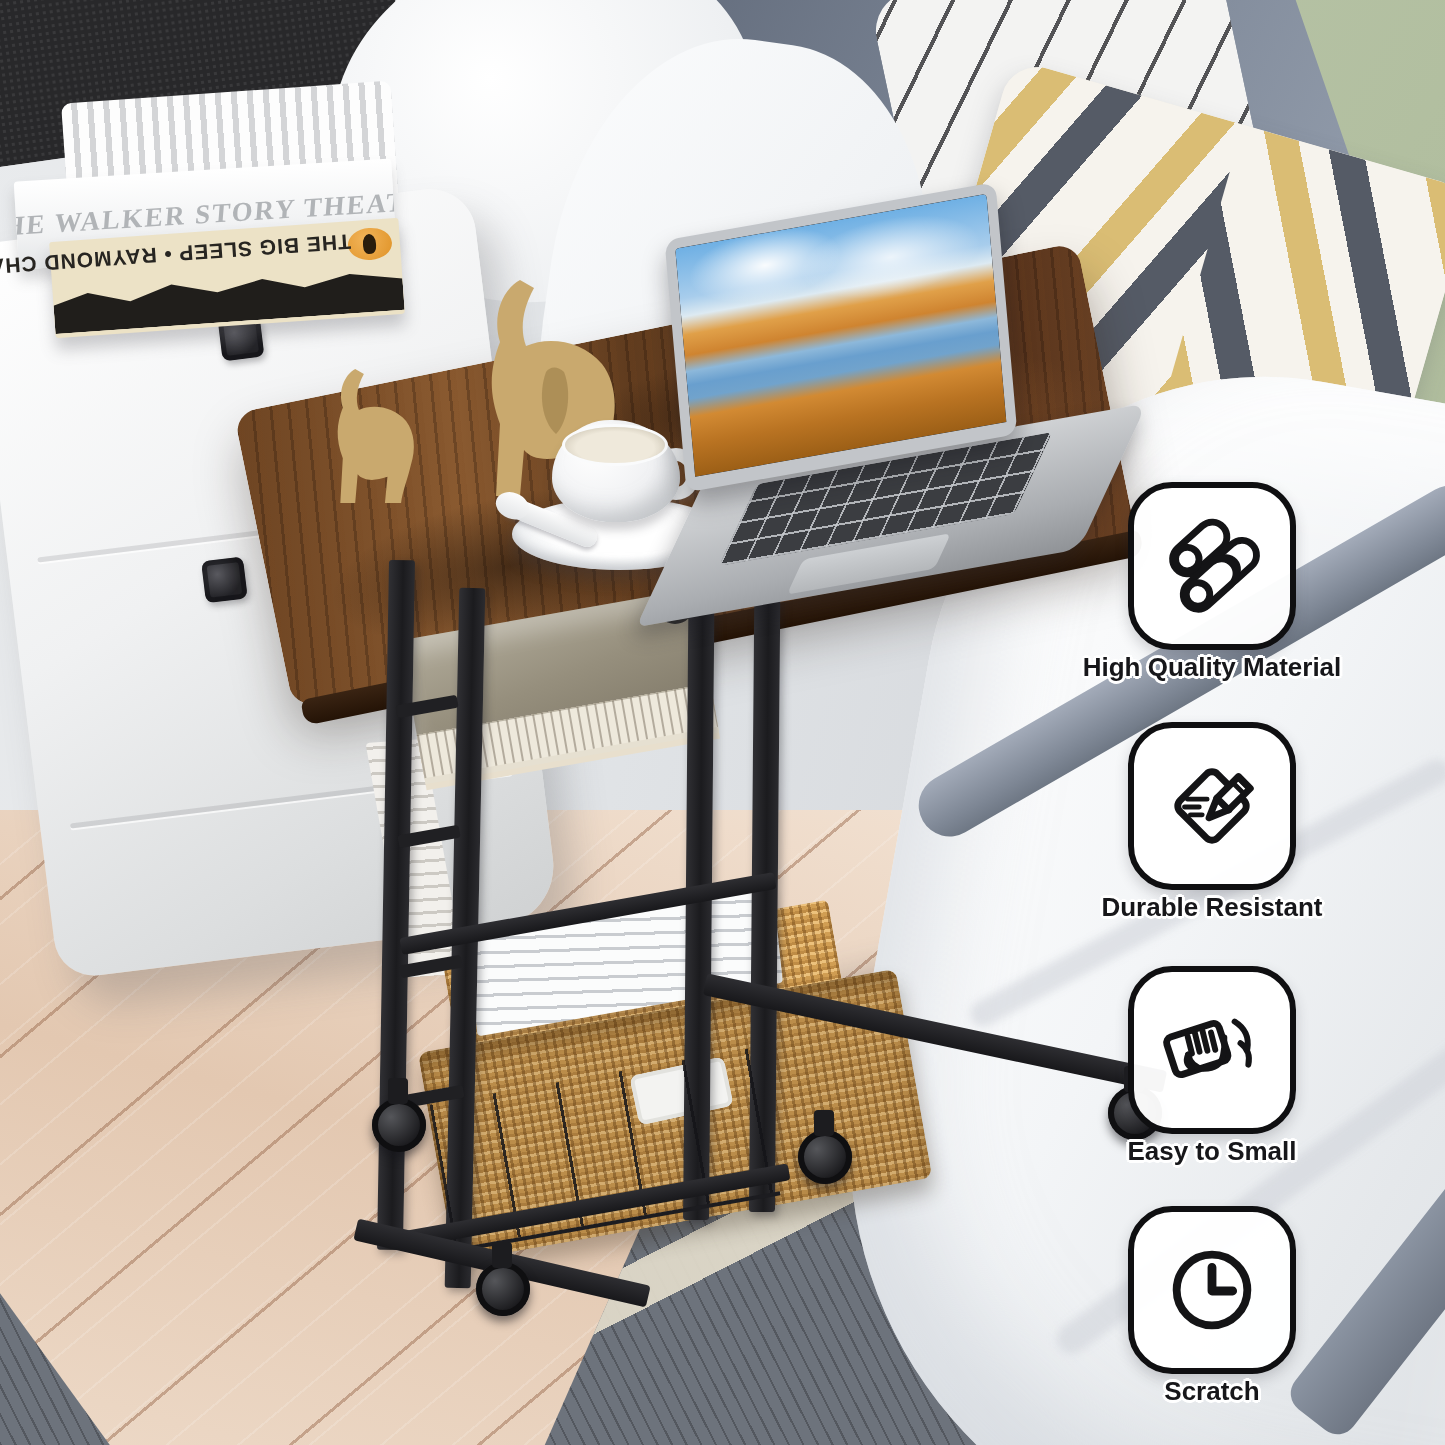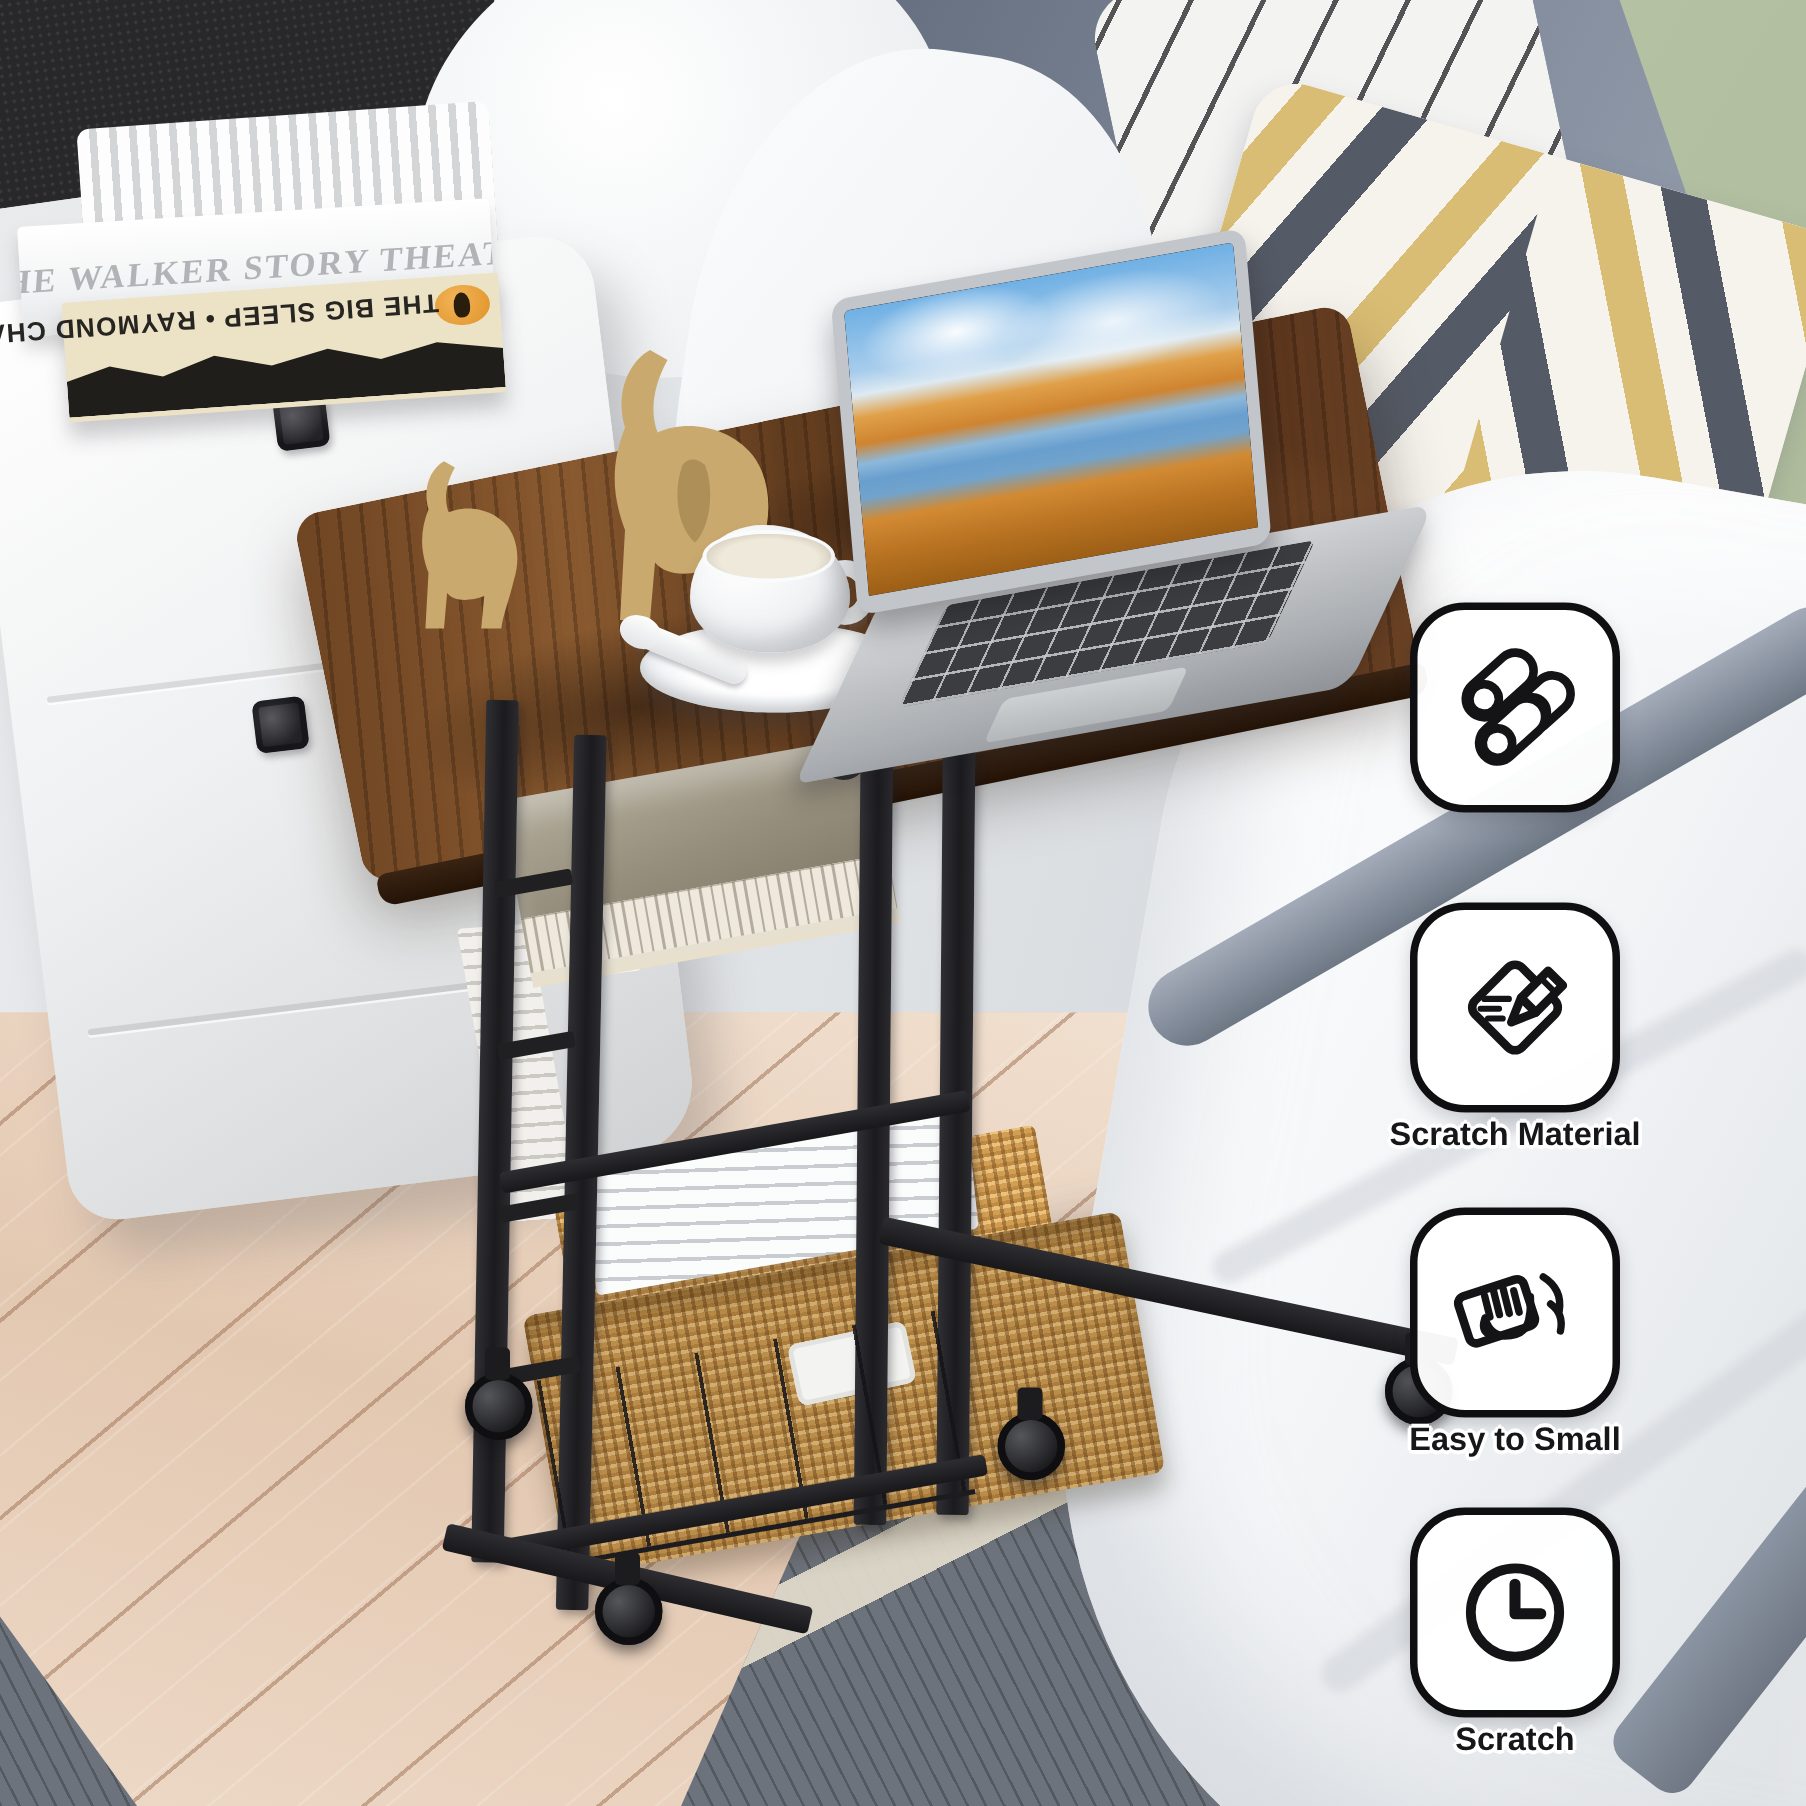--- a/index.html
+++ b/index.html
@@ -332,31 +332,32 @@
       <g transform="rotate(-42 55 55)">
         <rect class="f" x="26" y="18" width="64" height="30" rx="15"></rect>
         <circle class="f" cx="41" cy="33" r="12"></circle>
         <rect class="f" x="48" y="52" width="52" height="30" rx="15"></rect>
         <circle class="f" cx="63" cy="67" r="12"></circle>
         <rect class="f" x="10" y="52" width="62" height="30" rx="15"></rect>
         <circle class="f" cx="25" cy="67" r="12"></circle>
       </g>
     </svg>
   </div>
+  <div class="feature-label" style="top:652px;">High Quality Material</div>
 
   <div class="feature-box" style="top:722px;">
     <svg class="ico" width="108" height="108" viewBox="0 0 110 110">
       <rect class="f" x="28" y="28" width="54" height="54" rx="8" transform="rotate(45 55 55)"></rect>
       <path d="M30 48 h20 M27 56 h15 M33 64 h12" stroke-width="5"></path>
       <path class="f" d="M60 47 L52 67 L72 59 Z"></path>
       <path class="f" d="M60 47 L72 59 L94 37 L82 25 Z"></path>
       <path d="M76 31 l10 10 M81 26 l10 10" stroke-width="5"></path>
     </svg>
   </div>
-  <div class="feature-label" style="top:892px;">Scratch Material</div>
+  <div class="feature-label" style="top:892px;">Durable Resistant</div>
 
   <div class="feature-box" style="top:966px;">
     <svg class="ico" width="108" height="108" viewBox="0 0 110 110">
       <rect class="f" x="12" y="34" width="56" height="40" rx="6" transform="rotate(-18 40 54)"></rect>
       <path d="M78 26 q16 10 13 28 M84 48 q11 8 8 22" stroke-width="6"></path>
       <g stroke-width="6" transform="rotate(-14 45 55)">
         <path d="M34 38 v18 M42 34 v22 M50 36 v21 M58 40 v18"></path>
         <path d="M30 56 q0 14 12 18 q16 4 22 -8 q4 -8 6 -18"></path>
         <path d="M30 56 q-6 8 0 14"></path>
       </g>

